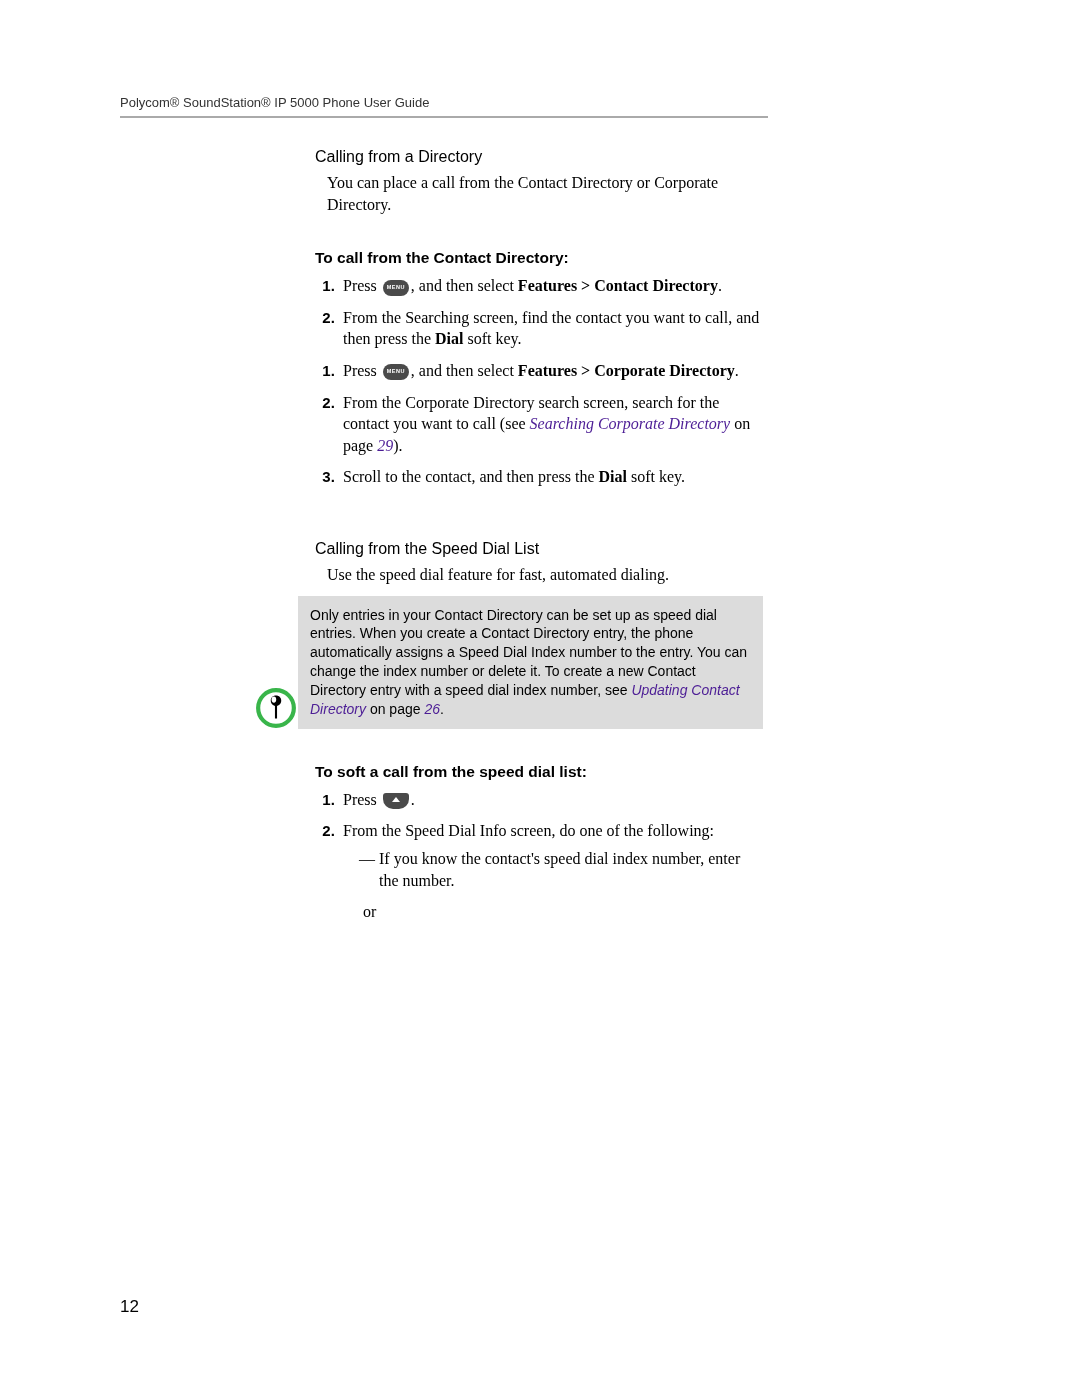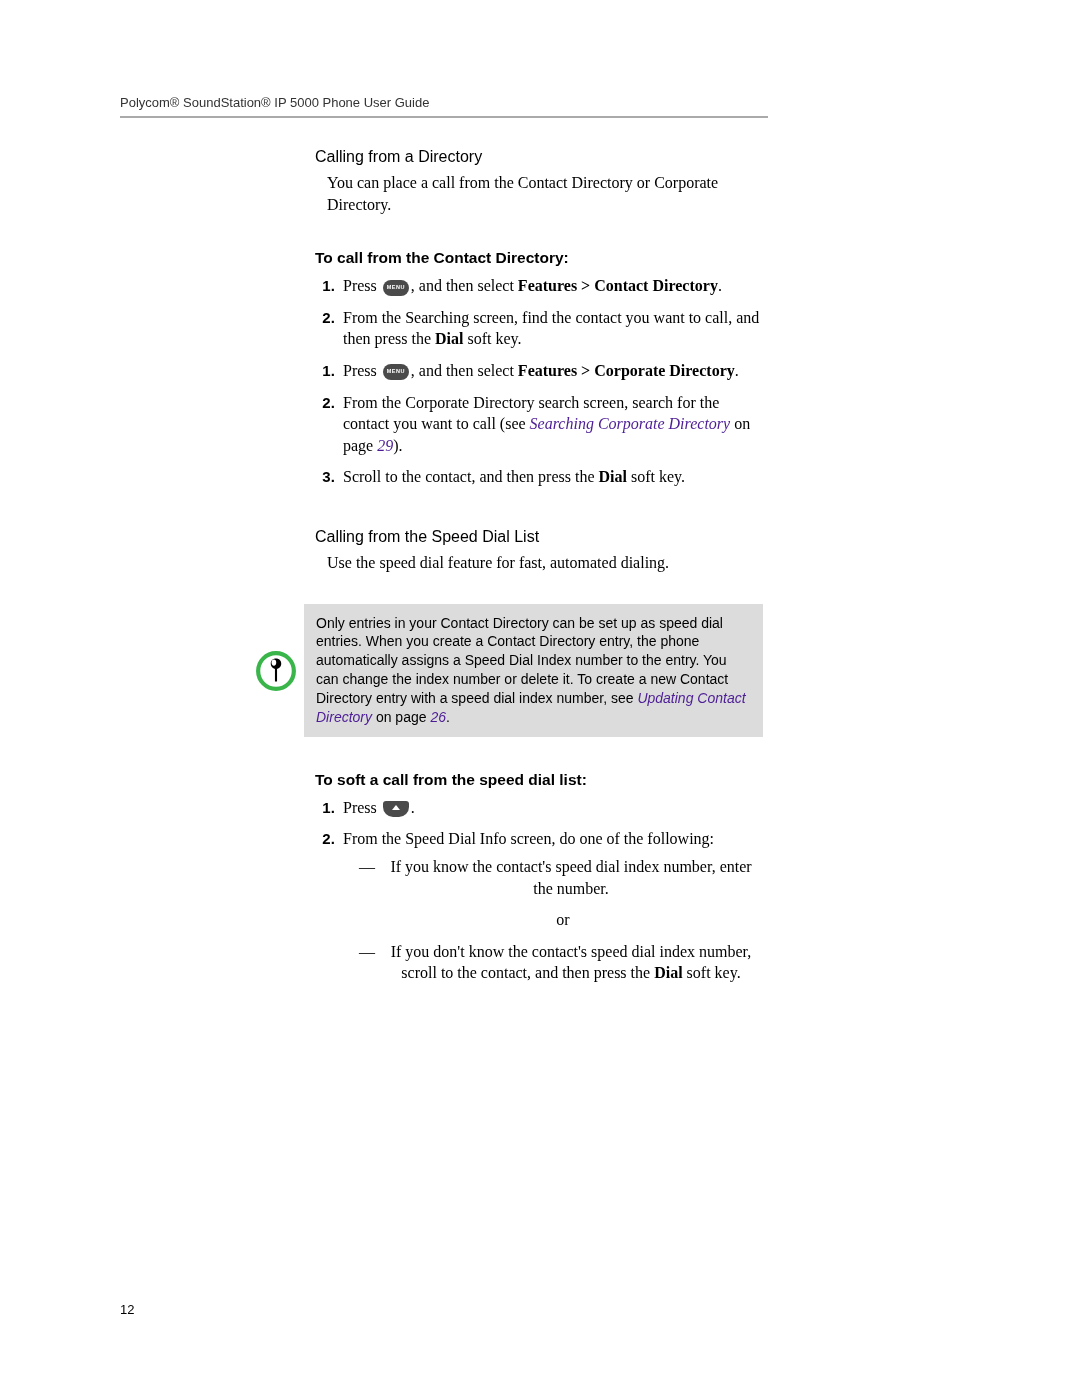--- a/index.html
+++ b/index.html
@@ -107,64 +107,63 @@
     position: absolute;
     left: 50%; top: 4px;
     transform: translateX(-50%);
     width: 0; height: 0;
     border-left: 4px solid transparent;
     border-right: 4px solid transparent;
     border-bottom: 5px solid #fff;
   }
   .note-row {
     display: flex;
-    align-items: center;
-    margin: 30px 0 6px -60px; 
-    gap: 7px;
+    align-items: flex-end;
+    margin: 10px 0 6px -60px; 
+    gap: 1px;
   }
   .pin-icon {
     flex: 0 0 42px;
     height: 42px;
     margin-top: 2px;
   }
   .pin-icon svg { width: 42px; height: 42px; }
   .note-box {
     flex: 1;
     background: #dcdcdc;
     padding: 10px 12px 10px 12px;
     font-family: Arial, Helvetica, sans-serif;
     font-size: 14px;
     line-height: 1.35;
   }
   ul.dash {
     list-style: none;
     padding-left: 20px;
     margin: 6px 0 6px 0;
-    text-align: center;
   }
   ul.dash > li {
     position: relative;
     padding-left: 16px;
     margin-bottom: 10px;
   }
   ul.dash > li.dash-item::before {
     content: "—";
     position: absolute;
     left: -4px;
     top: 0;
   }
   ul.dash > li.or-item {
     padding-left: 0;
   }
   .page-num {
     position: absolute;
     bottom: 80px;
     left: 120px;
     font-family: Arial, Helvetica, sans-serif;
-    font-size: 13px;
+    font-size: 17px;
   }
 </style>
 </head>
 <body>
 
 <div class="page">
 
   <div class="running-head">Polycom® SoundStation® IP 5000 Phone User Guide</div>
   <hr class="rule">
 
@@ -188,21 +187,21 @@
         <span>Press </span><span class="menu-btn"><span class="lbl">MENU</span></span><span>, and then select </span><span class="bold">Features &gt; Corporate Directory</span><span>.</span>
       </li>
       <li>
         <span>From the Corporate Directory search screen, search for the contact you want to call (see </span><a class="link" href="#">Searching Corporate Directory</a><span> on page </span><a class="link" href="#">29</a><span>).</span>
       </li>
       <li>
         <span>Scroll to the contact, and then press the </span><span class="bold">Dial</span><span> soft key.</span>
       </li>
     </ol>
 
-    <h3 class="section" style="margin-top:40px">Calling from the Speed Dial List</h3>
+    <h3 class="section" style="margin-top:52px">Calling from the Speed Dial List</h3>
     <p class="body">Use the speed dial feature for fast, automated dialing.</p>
 
     <div class="note-row">
       <div class="pin-icon">
         <svg viewBox="0 0 40 40">
           <circle cx="20" cy="20" r="17" fill="none" stroke="#39b54a" stroke-width="4"></circle>
           <path d="M20 8 C17 8 15 10 15 13 C15 15 16 17 19 18 L19 30 L21 30 L21 18 C24 17 25 15 25 13 C25 10 23 8 20 8 Z" fill="#000"></path>
           <ellipse cx="18" cy="12" rx="2.2" ry="3" fill="#fff"></ellipse>
         </svg>
       </div>
@@ -214,23 +213,20 @@
     <h4 class="task">To soft a call from the speed dial list:</h4>
     <ol class="steps">
       <li>
         <span>Press </span><span class="up-key"></span><span>.</span>
       </li>
       <li>
         <span>From the Speed Dial Info screen, do one of the following:</span>
         <ul class="dash">
           <li class="dash-item">If you know the contact's speed dial index number, enter the number.</li>
           <li class="or-item">or</li>
-          <li class="dash-item">
-            <span>If you don't know the contact's speed dial index number, scroll to the contact, and then press the </span><span class="bold">Dial</span><span> soft key.</span>
-          </li>
         </ul>
       </li>
     </ol>
 
   </div>
 
   <div class="page-num">12</div>
 </div>
 
 </body></html>

